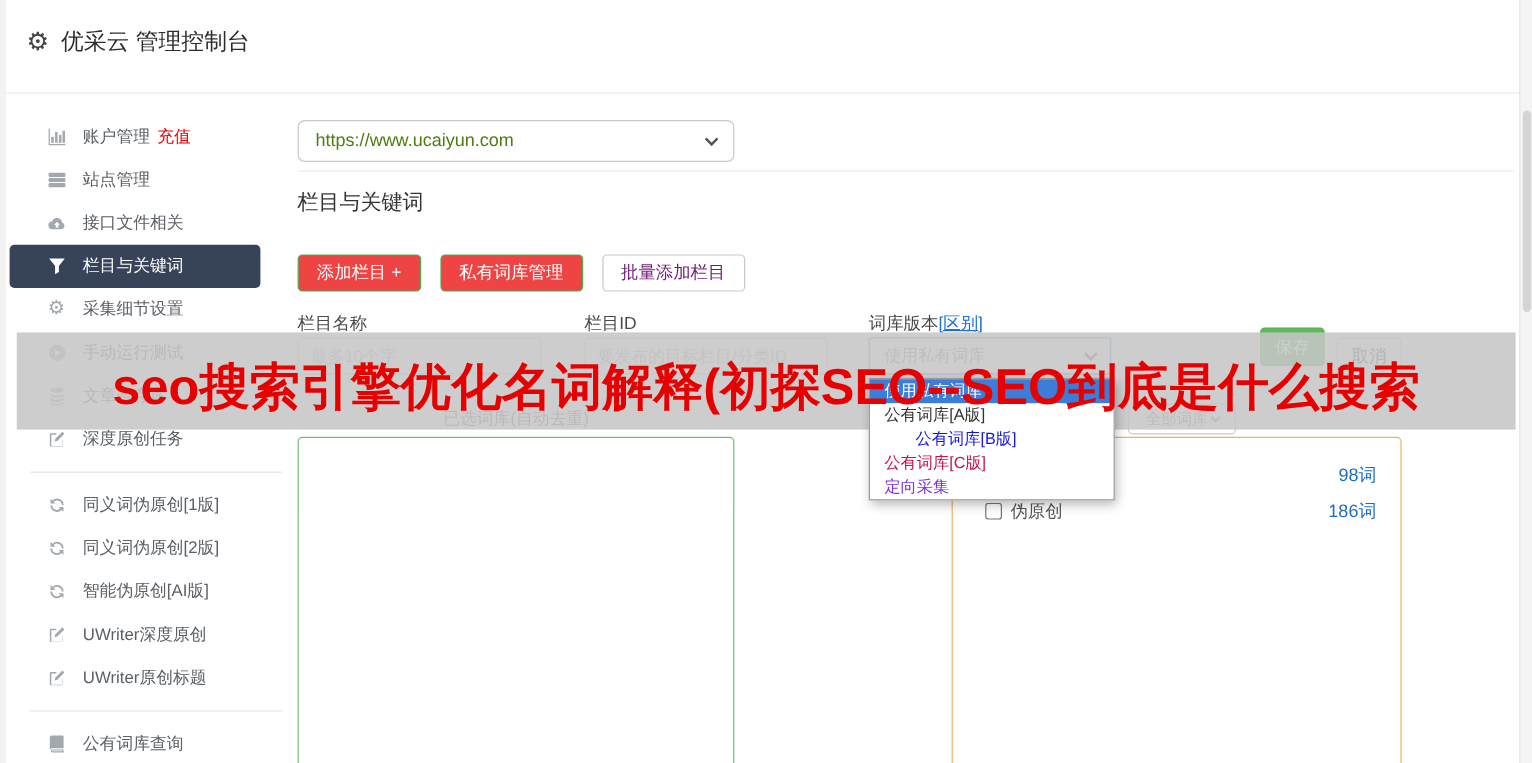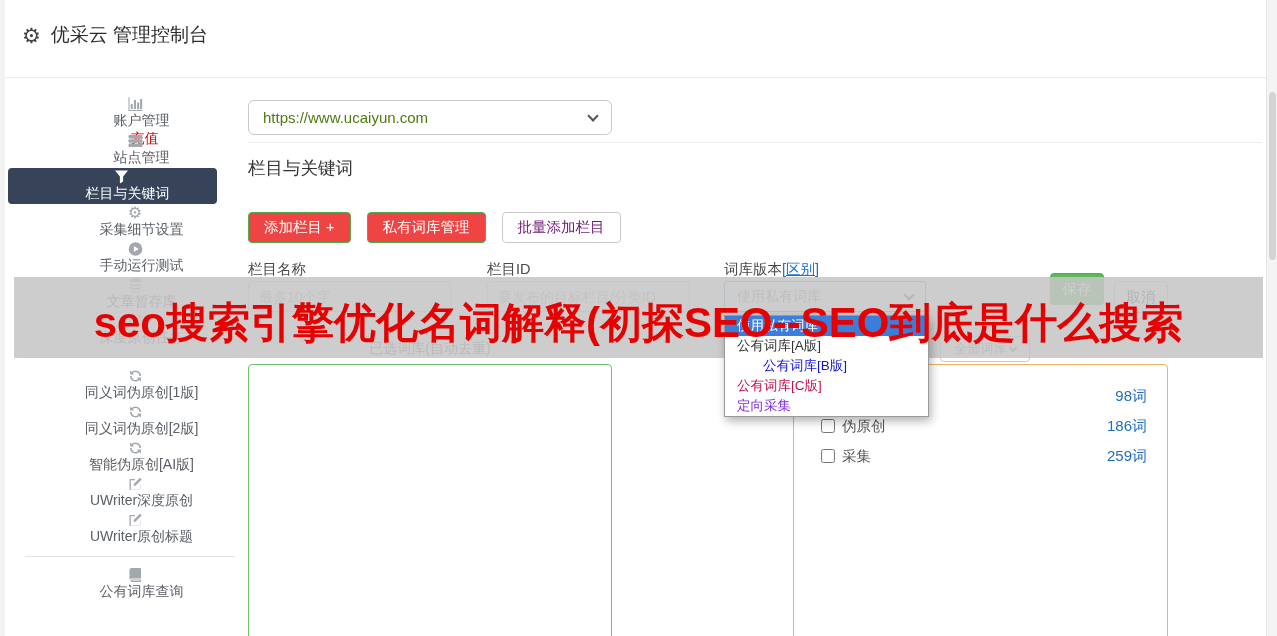--- a/index.html
+++ b/index.html
@@ -14,21 +14,21 @@
 
   
   .header { position:absolute; left:5px; top:0; width:1261px; height:78px; background:#fff; border-bottom:1px solid #ececec; }
   .brand { position:absolute; left:17px; top:22px; display:flex; align-items:center; gap:10px; }
   .brand .gear { font-size:21px; color:#444; line-height:1; }
   .brand .title { font-size:19px; color:#2d2d2d; }
 
   
   .sidebar { position:absolute; left:5px; top:79px; width:240px; }
   .sb-list { padding-top:17px; }
-  .sb-item { height:36px; display:flex; align-items:center; padding-left:33px; color:#5a6066; font-size:14px; cursor:pointer;flex-direction:column; }
+  .sb-item { height:36px; display:flex; align-items:center; padding-left:33px; color:#5a6066; font-size:14px; cursor:pointer; }
   .sb-item .ic { width:18px; height:17px; margin-right:13px; display:inline-flex; align-items:center; justify-content:center; color:#a2a8ae; font-size:16px; line-height:1; }
   .sb-item .ic svg { fill:#a2a8ae; }
   .sb-item.active { background:#364358; color:#fff; border-radius:4px; margin-left:3px; width:209px; padding-left:30px; }
   .sb-item.active .ic svg { fill:#fff; }
   .sb-extra { color:#e60000; margin-left:6px; }
   .sb-divider { height:1px; background:#e3e3e3; margin:9px 10px 9px 20px; }
 
   
   .site-select { position:absolute; left:248px; top:100px; width:364px; height:35px; border:1px solid #c9c9c9; border-radius:6px; background:#fff; display:flex; align-items:center; padding:0 14px; font-size:15px; color:#4d7c0f; cursor:pointer; }
   .chev { width:8px; height:8px; border-right:2px solid #555; border-bottom:2px solid #555; transform:rotate(45deg); margin-left:auto; margin-top:-4px; }
@@ -105,20 +105,29 @@
         <span class="ic">
             <svg width="17" height="16" viewBox="0 0 16 16">
               <rect x="1" y="2" width="14" height="3.4" rx="1"></rect>
               <rect x="1" y="6.3" width="14" height="3.4" rx="1"></rect>
               <rect x="1" y="10.6" width="14" height="3.4" rx="1"></rect>
             </svg>
           </span>
         <span>站点管理</span>
       </div>
 
+      <div class="sb-item">
+        <span class="ic">
+            <svg width="17" height="16" viewBox="0 0 16 16">
+              <path d="M4.2 13a3.2 3.2 0 0 1-.3-6.4 4.3 4.3 0 0 1 8.3.8A2.9 2.9 0 0 1 12 13z"></path>
+              <path fill="#fff" d="M8 6.8l2.4 2.7H9.1v2.3H6.9V9.5H5.6z"></path>
+            </svg>
+          </span>
+        <span>接口文件相关</span>
+      </div>
 
       <div class="sb-item active">
         <span class="ic">
             <svg width="17" height="16" viewBox="0 0 16 16">
               <path d="M1.5 1.5h13L9.6 7.6v5l-3.2 2v-7z"></path>
             </svg>
           </span>
         <span>栏目与关键词</span>
       </div>
 
@@ -269,25 +278,20 @@
     <div class="lex-row">
       <input type="checkbox" style="">
       <span></span>
       <span class="lex-count">98词</span>
     </div>
     <div class="lex-row">
       <input type="checkbox" style="">
       <span>伪原创</span>
       <span class="lex-count">186词</span>
     </div>
-    <div class="lex-row">
-      <input type="checkbox" style="">
-      <span>采集</span>
-      <span class="lex-count">259词</span>
-    </div>
   </div>
 
   <div class="banner"></div>
 
   <div class="dd-panel">
     <div class="dd-opt hl">使用私有词库</div>
     <div class="dd-opt">公有词库[A版]</div>
     <div class="dd-opt c-blue">公有词库[B版]</div>
     <div class="dd-opt c-red">公有词库[C版]</div>
     <div class="dd-opt c-purple">定向采集</div>

